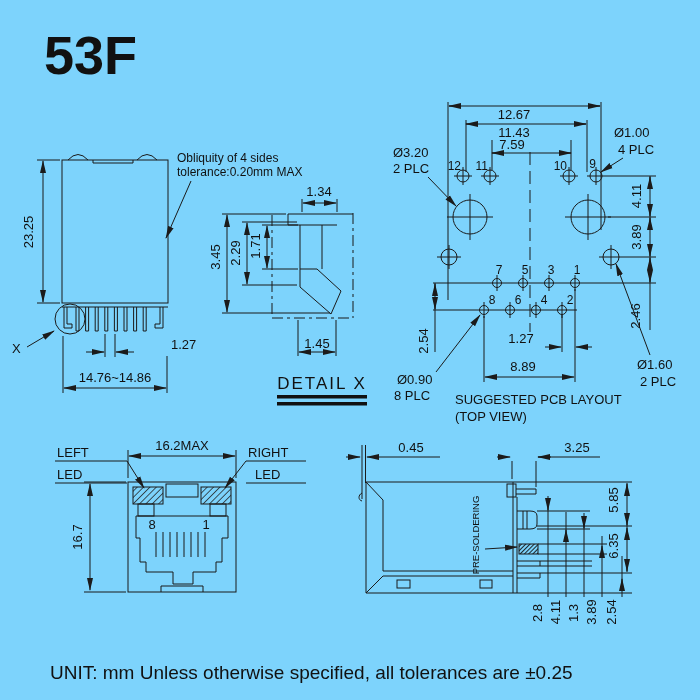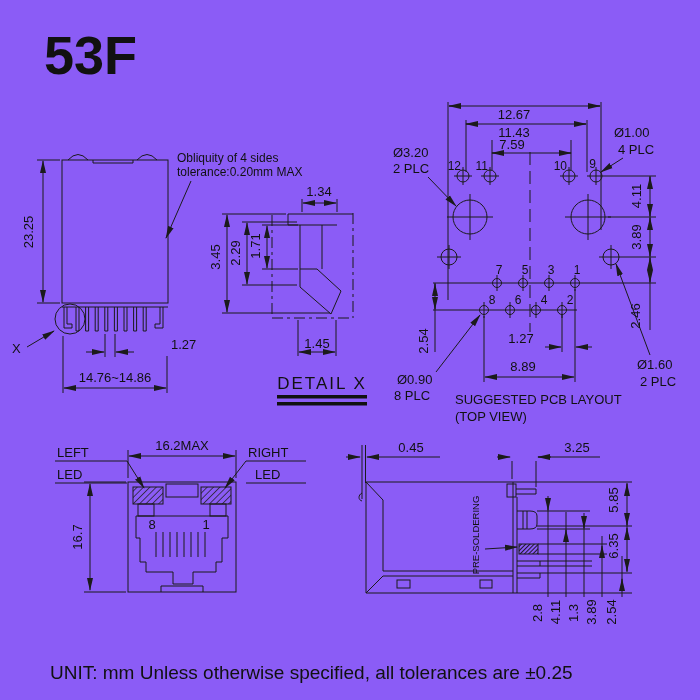--- a/index.html
+++ b/index.html
@@ -1,16 +1,16 @@
 <!DOCTYPE html>
 <html><head>
 <meta charset="utf-8">
 <style>
   html,body{margin:0;padding:0;background:#ffffff;}
-  .page{width:700px;height:700px;background:#8b5cf6;position:relative;overflow:hidden;}
+  .page{width:700px;height:700px;background:#7dd3fc;position:relative;overflow:hidden;}
   svg{display:block;}
   .t{fill:#111;stroke:none;font-family:"Liberation Sans", sans-serif;}
   .dim{font-size:13px;}
   .note{font-size:12px;}
   .cap{font-size:13px;}
   .pin-num{font-size:12px;}
   .title-big{font-size:54px;font-weight:bold;}
   .detail-title{font-size:17px;letter-spacing:2px;}
   .footer-note{font-size:19px;}
   .presolder{font-size:9.5px;}

